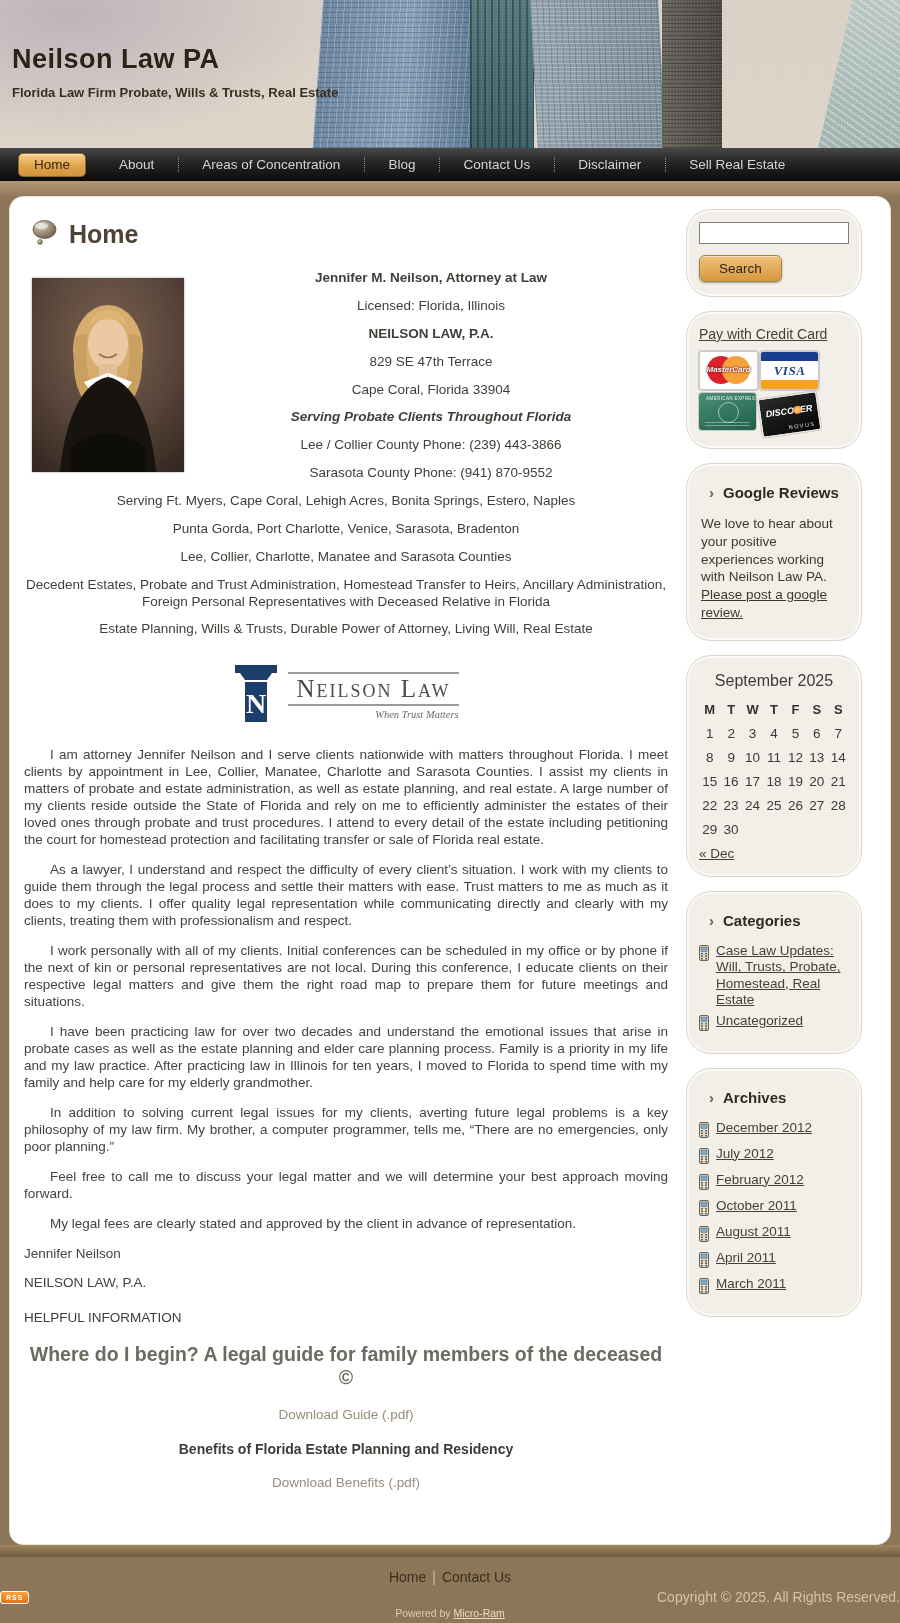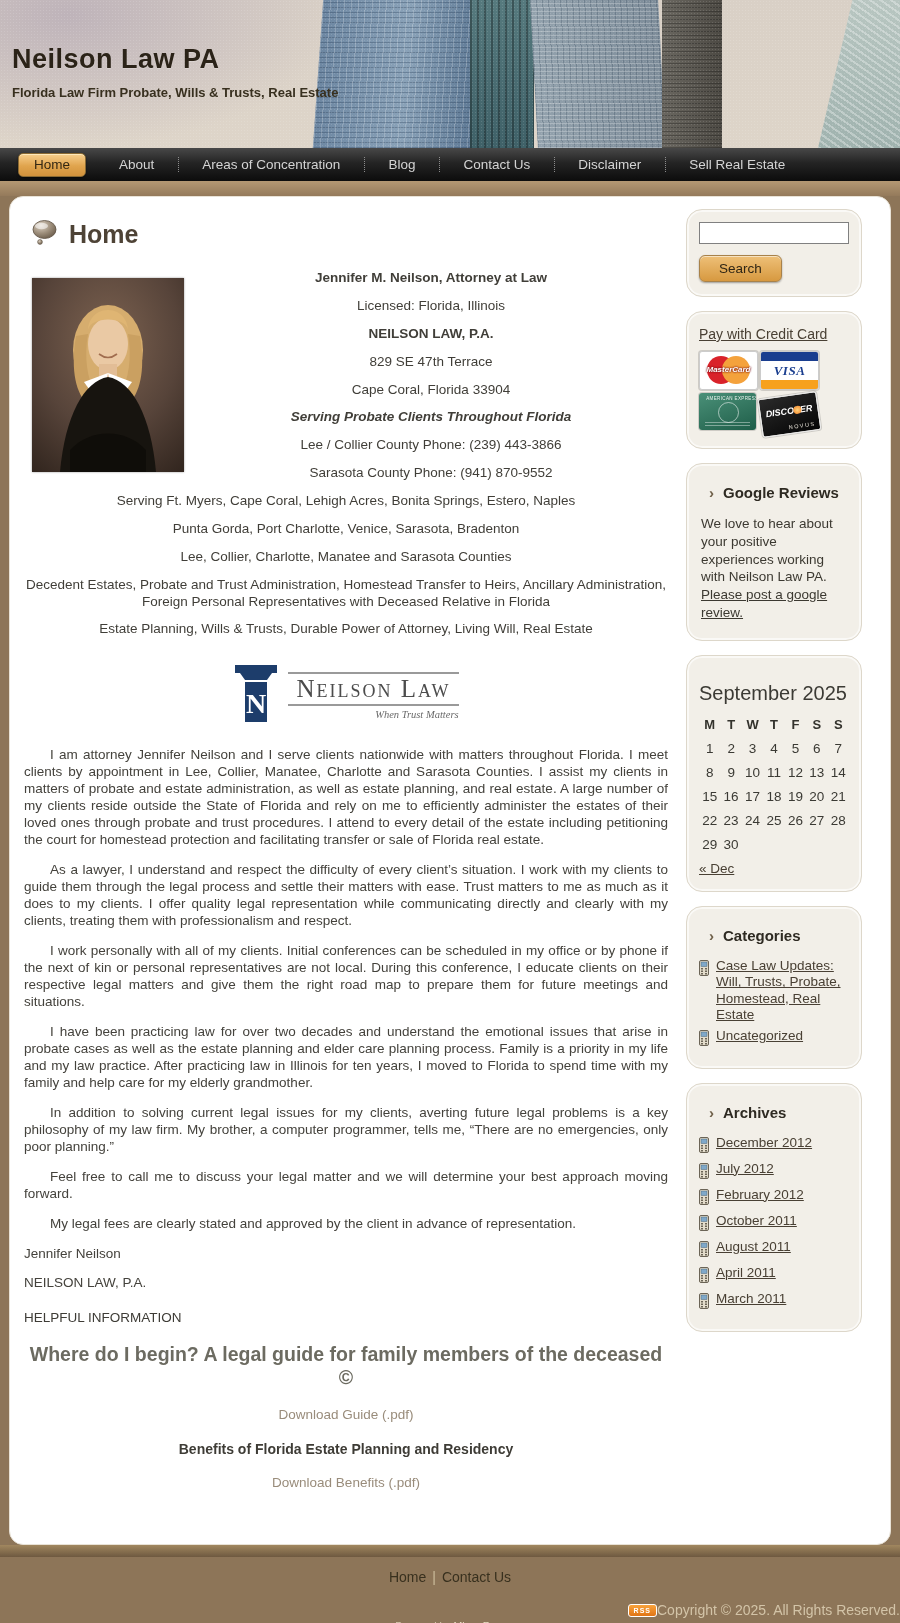--- a/index.html
+++ b/index.html
@@ -79,21 +79,21 @@
   
   .body-para{font-size:13.5px;line-height:17px;text-align:justify;text-indent:26px;margin:13px 0;color:#44423c;}
   .sig{font-size:13.5px;margin:14px 0;color:#44423c;}
   .helpful{text-align:left;font-size:13.5px;color:#3e3c36;margin:20px 0 14px;}
   .guide-title{text-align:center;font-size:19.5px;font-weight:bold;color:#6c6b61;margin:18px 0 16px;}
   .dl-link{text-align:center;margin:16px 0;}
   .dl-link a{color:#998c7b;font-size:13.5px;text-decoration:none;cursor:pointer;}
   .benefits-title{text-align:center;font-size:14px;font-weight:bold;color:#3e3c36;margin:18px 0 12px;}
   
   .sidebar{width:176px;flex-shrink:0;}
-  .side-box{background:#f2efe8;border:1px solid #ddd7ca;border-radius:16px;padding:12px 12px 14px;margin-bottom:14px;
+  .side-box{background:#f2efe8;border:1px solid #ddd7ca;border-radius:25px;padding:12px 12px 14px;margin-bottom:14px;
      box-shadow:inset 0 0 0 2px rgba(255,255,255,.6);}
   .search-input{width:100%;box-sizing:border-box;height:22px;border:1px solid #808080;font-size:13px;padding:2px 4px;background:#fff;}
   .search-btn{margin-top:11px;padding:5px 19px;font-size:13.5px;color:#2f2514;cursor:pointer;
      background:linear-gradient(180deg,#eec078,#d79940);border:1px solid #a8824a;border-radius:6px;
      box-shadow:0 1px 2px rgba(0,0,0,.35), inset 0 1px 0 rgba(255,255,255,.55);
      font-family:"Liberation Sans", sans-serif;}
   .pay-link{display:inline-block;color:#494034;font-size:14px;text-decoration:underline;margin:2px 0 9px;cursor:pointer;}
   .cards{display:grid;grid-template-columns:58px 58px;gap:3px;}
   .card{width:57px;height:37px;border-radius:3px;position:relative;overflow:hidden;box-shadow:0 0 0 1px rgba(0,0,0,.15);}
   .card-mc{background:#fff;border:1px solid #ccc;}
@@ -110,37 +110,37 @@
   .card-amex .ax-line{position:absolute;left:6px;right:6px;bottom:7px;height:1px;background:rgba(255,255,255,.4);box-shadow:0 3px 0 rgba(255,255,255,.4);}
   .card-disc{background:linear-gradient(160deg,#2a2a2a,#050505);transform:rotate(-8deg);margin-top:2px;border:1px solid #e7e7e7;}
   .card-disc .dv-label{position:absolute;left:0;right:0;top:10px;text-align:center;font-size:9px;font-weight:bold;font-style:italic;color:#fff;}
   .card-disc .dv-sun{position:absolute;left:33px;top:11px;width:8px;height:8px;border-radius:50%;background:radial-gradient(#ffd27a,#f58025);}
   .card-disc .dv-sub{position:absolute;right:4px;bottom:3px;font-size:5.5px;letter-spacing:1.5px;color:#e9e4da;}
   .side-heading{display:flex;align-items:center;gap:9px;font-size:15px;font-weight:bold;color:#2e2a22;margin:8px 0 14px 10px;}
   .chev{color:#6f6049;font-size:15px;font-weight:bold;}
   .reviews-text{font-size:13.5px;color:#3c3931;line-height:1.32;margin:4px 0 4px 2px;}
   .reviews-text a{color:#3c3931;text-decoration:underline;cursor:pointer;}
   
-  .cal-caption{text-align:left;font-size:20px;color:#3b3a34;margin:14px 0 8px;}
+  .cal-caption{text-align:center;font-size:16px;color:#3b3a34;margin:4px 0 8px;}
   .cal-grid{display:grid;grid-template-columns:repeat(7,1fr);row-gap:0;}
   .cal-h{text-align:center;font-weight:bold;font-size:13px;color:#33322c;line-height:24px;}
   .cal-d{text-align:center;font-size:13.5px;color:#3b3a34;line-height:24px;}
   .cal-prev{display:inline-block;margin-top:4px;font-size:13.5px;color:#494034;text-decoration:underline;cursor:pointer;}
   
   .side-list{list-style:none;margin:2px 0 0;padding:0;}
   .side-item{display:flex;gap:7px;align-items:flex-start;margin:4px 0;}
   .side-item .bullet{flex-shrink:0;margin-top:2px;}
   .side-item a{font-size:13.5px;color:#494034;text-decoration:underline;line-height:1.22;cursor:pointer;}
   
   .footer-band{height:12px;background:linear-gradient(180deg,#a1875f,#6e5940);margin-top:0;}
   .site-footer{height:66px;padding-top:12px;box-sizing:content-box;text-align:center;}
   .footer-links{font-size:14px;color:#d8c8a8;}
   .footer-links a{color:#38301e;text-decoration:none;cursor:pointer;}
   .footer-links .sep{margin:0 6px;color:#cdbd9c;}
-  .copy-row{display:flex;justify-content:flex-end;align-items:center;gap:0;margin-top:17px;}
+  .copy-row{display:flex;justify-content:space-between;align-items:center;gap:0;margin-top:4px;}
   .rss-badge{display:inline-block;background:linear-gradient(180deg,#f9a33c,#e07415);border:1px solid #fff;border-radius:3px;
      color:#fff;font-size:7px;font-weight:bold;padding:2px 5px;letter-spacing:1px;cursor:pointer;}
   .copy-text{font-size:14px;color:#d3c4a8;}
   .powered{font-size:10.5px;color:#d9ccb2;margin-top:2px;}
   .powered a{color:#e9ddc4;text-decoration:underline;cursor:pointer;}
 </style>
 </head>
 <body>
 
 <div class="page">

